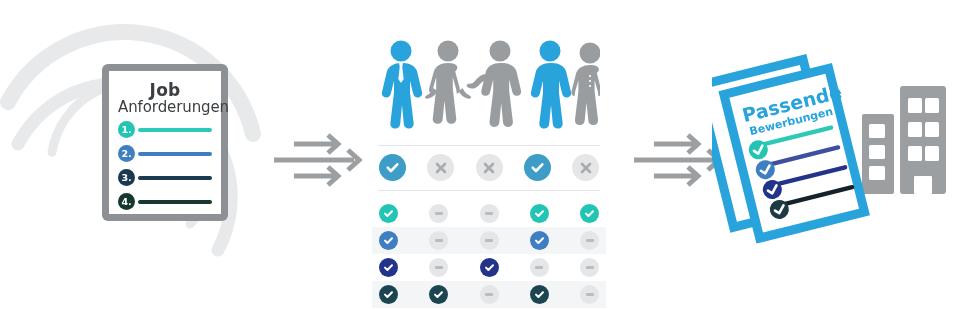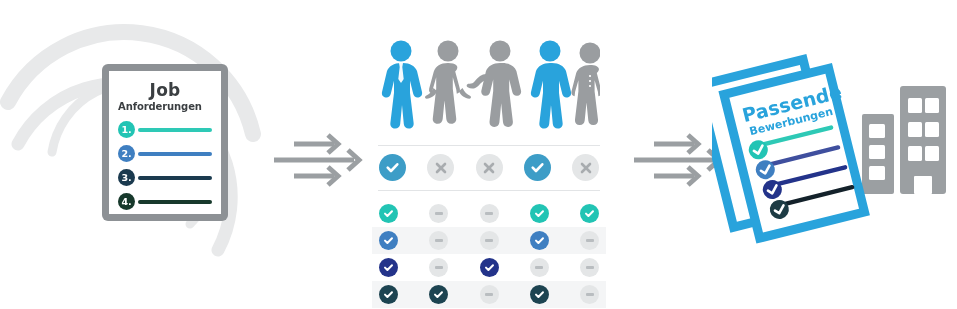--- a/index.html
+++ b/index.html
@@ -23,21 +23,21 @@
   }
   #jobpaper{
     width:100%;height:100%;background:#ffffff;box-sizing:border-box;
     padding:10px 9px 0 9px;
   }
   #job-title{
     text-align:center;font-weight:bold;font-size:17px;color:#3b3f42;
     line-height:19px;letter-spacing:.2px;
   }
   #job-sub{
-    font-weight:bold;font-size:10px;color:#3b3f42;
+    font-weight:normal;font-size:15px;color:#3b3f42;
     line-height:14px;margin-top:0px;letter-spacing:-.1px;
   }
   .req-row{display:flex;align-items:center;margin-top:7px;height:17px;}
   .req-num{
     width:17px;height:17px;border-radius:50%;flex:0 0 17px;
     color:#fff;font-size:9.5px;font-weight:bold;
     display:flex;align-items:center;justify-content:center;
     font-family:"DejaVu Sans","Liberation Sans",sans-serif;
   }
   .req-line{height:4px;border-radius:2px;margin-left:3px;flex:1 1 auto;}

